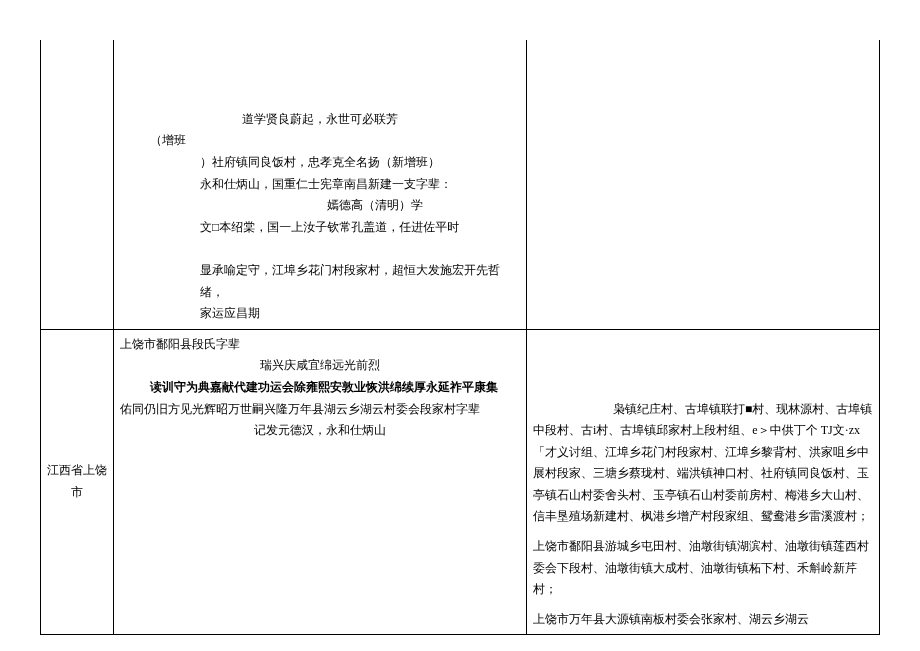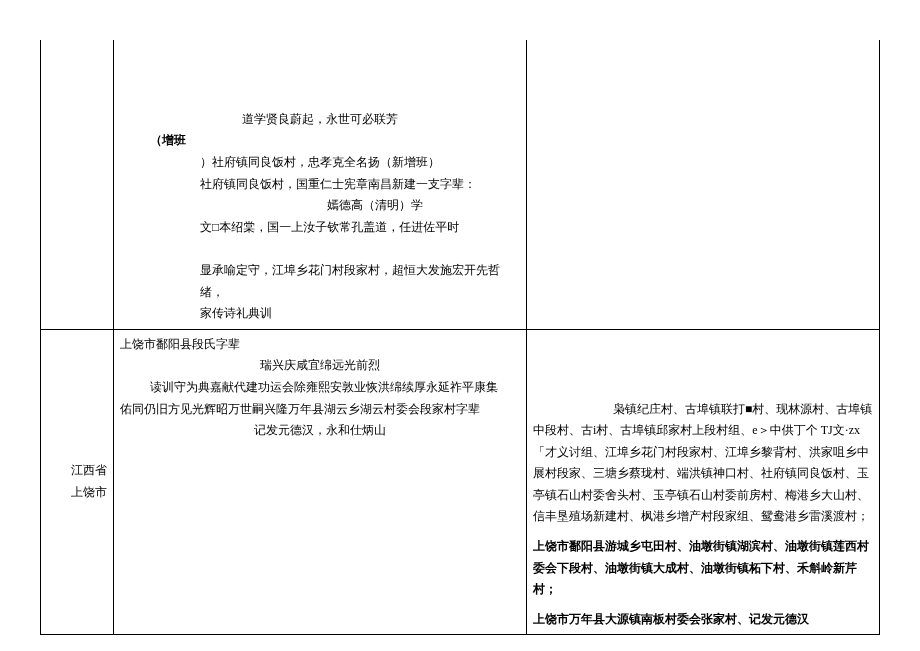--- a/index.html
+++ b/index.html
@@ -35,65 +35,64 @@
     .col-right {
       width: auto;
       margin-left: 47px;
     }
     .row1-top td {
       border-top: none;
     }
     .region-label {
       writing-mode: horizontal-tb;
       text-align: center;
-      margin-left: 24px;
     }
     .indent-1 { padding-left: 80px; display: block; }
     .indent-2 { padding-left: 110px; display: block; text-align: center; }
     .center-block { text-align: center; display: block; }
     .para { display: block; }
-    .mt { margin-top: 8px; display: block; font-weight: bold; }
+    .mt { margin-top: 8px; display: block; }
   </style>
 </head>
 <body>
 
 <div class="page">
   <table>
     <tbody>
         <tr class="row1-top">
       <td class="col-region" rowspan="1"></td>
       <td class="col-middle">
         <br><br><br>
         <span class="center-block">道学贤良蔚起，永世可必联芳</span>
-        <span class="para" style="padding-left:30px;font-weight:bold;">（增班</span>
+        <span class="para" style="padding-left:30px;">（增班</span>
         <span class="indent-1">）社府镇同良饭村，忠孝克全名扬（新增班）</span>
-        <span class="indent-1">社府镇同良饭村，国重仁士宪章南昌新建一支字辈：</span>
+        <span class="indent-1">永和仕炳山，国重仁士宪章南昌新建一支字辈：</span>
         <span class="indent-2">嫣德高（清明）学</span>
         <span class="indent-1">文□本绍棠，国一上汝子钦常孔盖道，任进佐平时</span>
         <br>
         <span class="indent-1">显承喻定守，江埠乡花门村段家村，超恒大发施宏开先哲绪，</span>
-        <span class="indent-1">家传诗礼典训</span>
+        <span class="indent-1">家运应昌期</span>
       </td>
       <td class="col-right">
         <span></span>
       </td>
     </tr>
     <tr>
       <td class="col-region">
         <div class="region-label">江西省上饶市</div>
       </td>
       <td class="col-middle">
         <span class="para">上饶市鄱阳县段氏字辈</span>
         <span class="center-block">瑞兴庆咸宜绵远光前烈</span>
-        <span class="para" style="padding-left:30px;">读训守为典嘉献代建功运会除雍熙安敦业恢洪绵续厚永延祚平康集</span>
+        <span class="para" style="padding-left:30px;font-weight:bold;">读训守为典嘉献代建功运会除雍熙安敦业恢洪绵续厚永延祚平康集</span>
         <span class="para">佑同仍旧方见光辉昭万世嗣兴隆万年县湖云乡湖云村委会段家村字辈</span>
         <span class="center-block">记发元德汉，永和仕炳山</span>
       </td>
       <td class="col-right">
         <br><br><br>
         <span class="para" style="text-indent:80px;">枭镇纪庄村、古埠镇联打■村、现林源村、古埠镇中段村、古i村、古埠镇邱家村上段村组、e＞中供丁个 TJ文·zx「才义讨组、江埠乡花门村段家村、江埠乡黎背村、洪家咀乡中展村段家、三塘乡蔡珑村、端洪镇神口村、社府镇同良饭村、玉亭镇石山村委舍头村、玉亭镇石山村委前房村、梅港乡大山村、信丰垦殖场新建村、枫港乡增产村段家组、鸳鸯港乡雷溪渡村；</span>
         <span class="para mt">上饶市鄱阳县游城乡屯田村、油墩街镇湖滨村、油墩街镇莲西村委会下段村、油墩街镇大成村、油墩街镇柘下村、禾斛岭新芹村；</span>
-        <span class="para mt">上饶市万年县大源镇南板村委会张家村、记发元德汉</span>
+        <span class="para mt">上饶市万年县大源镇南板村委会张家村、湖云乡湖云</span>
       </td>
     </tr>
   </tbody>
     </table>
 </div>
 
 </body></html>

